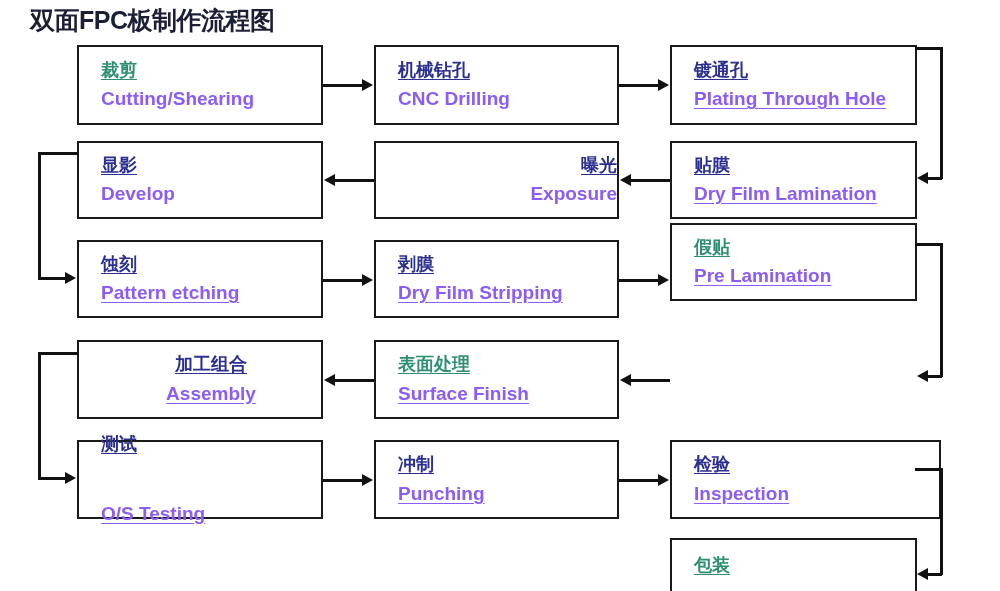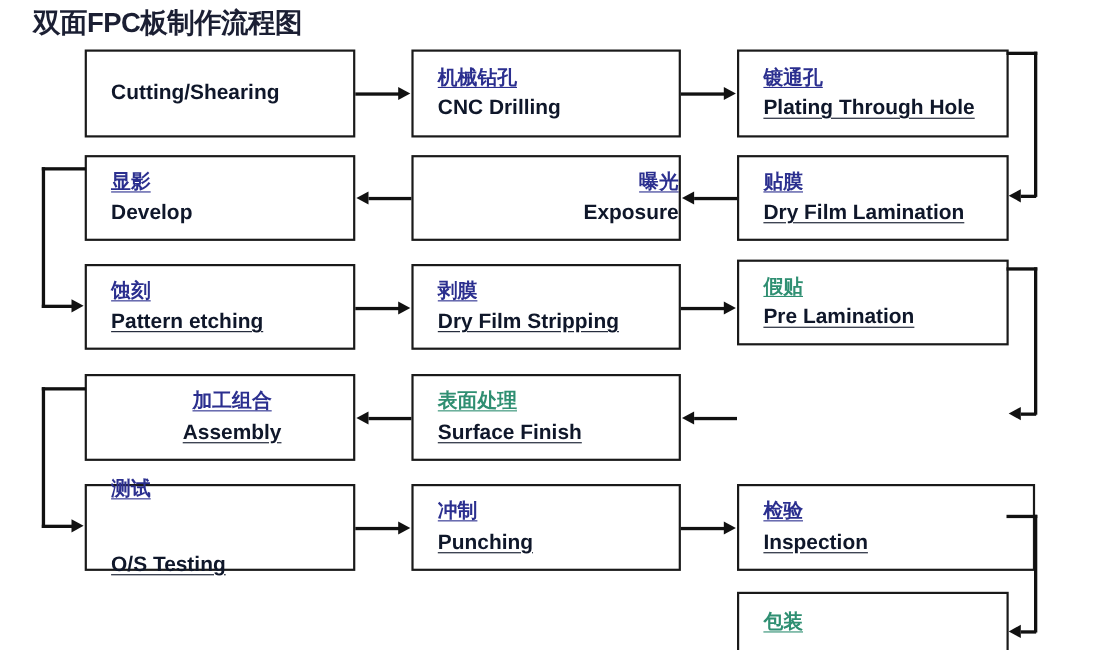--- a/index.html
+++ b/index.html
@@ -49,21 +49,21 @@
   .node .en {
     font-size: 19px;
     font-weight: bold;
     text-decoration: underline;
     text-underline-offset: 3px;
     line-height: 1.2;
     white-space: nowrap;
   }
   .cn.blue { color: #2b2f8f; }
   .cn.green { color: #2f8f72; }
-  .en { color: #0f172a; }
+  .en { color: #8b5cf6; }
   .en.nounderline { text-decoration: none; }
 
   
   .ln {
     position: absolute;
     background: #111111;
   }
   .hln { height: 3px; }
   .vln { width: 3px; }
   .arrow {
@@ -83,20 +83,21 @@
   }
 </style>
 </head>
 <body>
 
 <div id="canvas">
 
   <div id="title">双面FPC板制作流程图</div>
 
   <div class="node" style="left:77px; top:45px; width:246px; height:80px;">
+    <div class="cn green">裁剪</div>
     <div class="en nounderline">Cutting/Shearing</div>
   </div>
 
   <div class="node" style="left:374px; top:45px; width:245px; height:80px;">
     <div class="cn blue">机械钻孔</div>
     <div class="en nounderline">CNC Drilling</div>
   </div>
 
   <div class="node" style="left:670px; top:45px; width:247px; height:80px;">
     <div class="cn blue">镀通孔</div>
@@ -121,21 +122,21 @@
   <div class="node" style="left:77px; top:240px; width:246px; height:78px;">
     <div class="cn blue">蚀刻</div>
     <div class="en">Pattern etching</div>
   </div>
 
   <div class="node" style="left:374px; top:240px; width:245px; height:78px;">
     <div class="cn blue">剥膜</div>
     <div class="en">Dry Film Stripping</div>
   </div>
 
-  <div class="node" style="left:670px; top:236px; width:247px; height:78px;">
+  <div class="node" style="left:670px; top:223px; width:247px; height:78px;">
     <div class="cn green">假贴</div>
     <div class="en"> Pre Lamination</div>
   </div>
 
   <div class="node" style="left:77px; top:340px; width:246px; height:79px;align-items:center;">
     <div class="cn blue">加工组合</div>
     <div class="en">Assembly</div>
   </div>
 
   <div class="node" style="left:374px; top:340px; width:245px; height:79px;">

